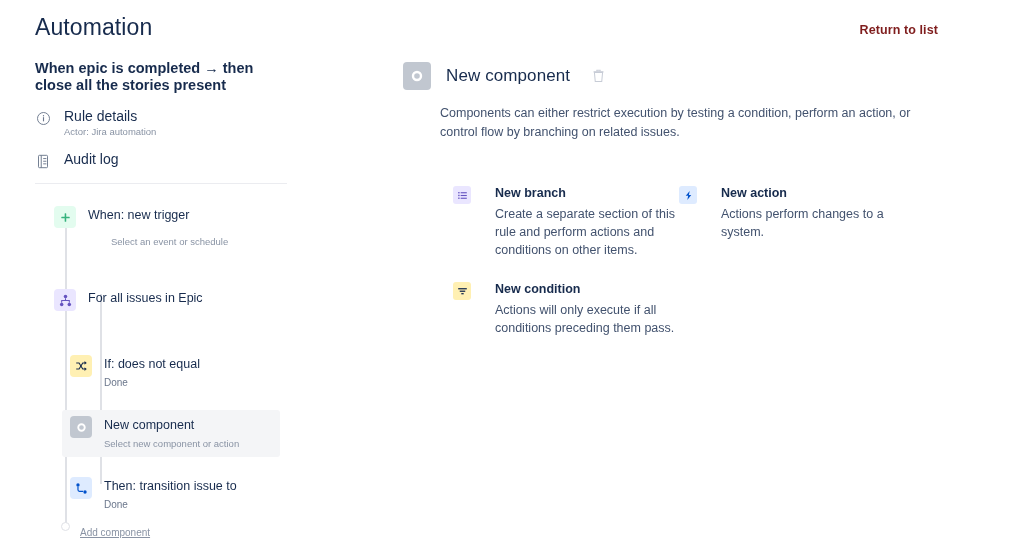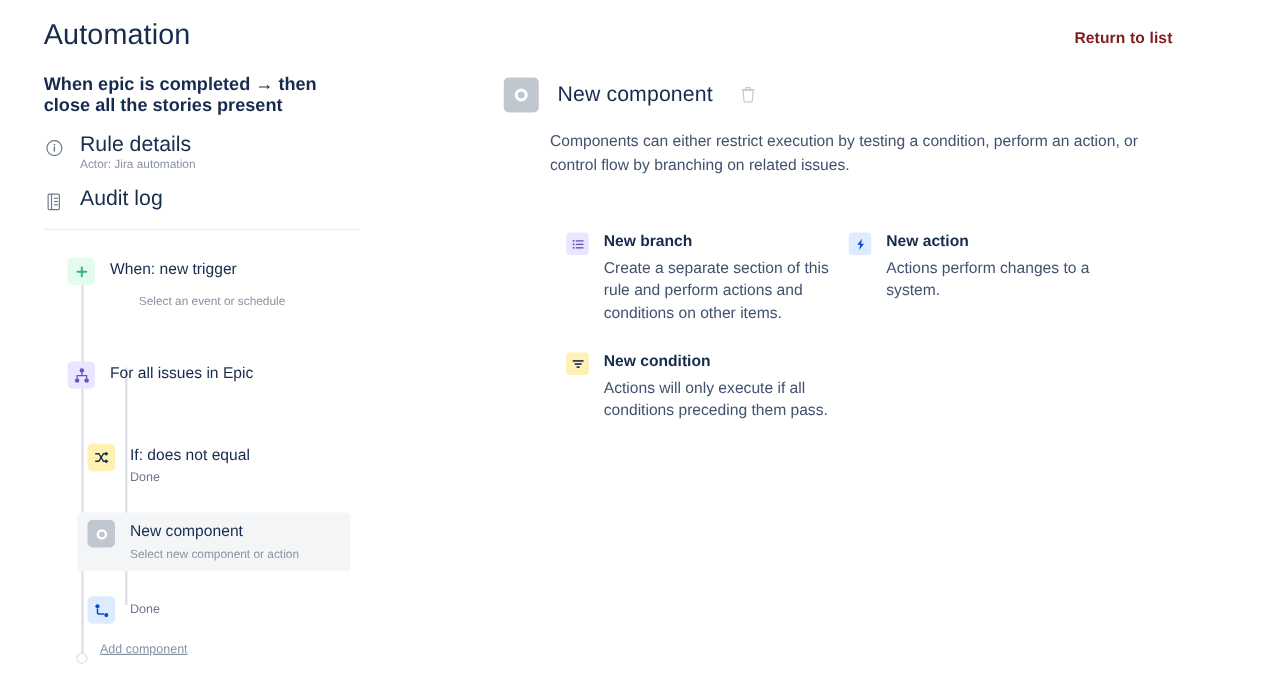--- a/index.html
+++ b/index.html
@@ -36,21 +36,21 @@
 
   .meta-row {
     display: flex; align-items: flex-start; gap: 13px;
     margin-bottom: 9px; cursor: pointer;
   }
   .meta-ico {
     width: 16px; height: 16px; flex: 0 0 16px; margin-top: 2px;
     display: flex; align-items: center; justify-content: center;
   }
   .meta-text { display: flex; flex-direction: column; }
-  .meta-label { font-size: 17px; color: #172b4d; line-height: 16px; }
+  .meta-label { font-size: 14px; color: #172b4d; line-height: 16px; }
   .meta-sub { font-size: 9.5px; color: #8993a4; line-height: 14px; margin-top: 1px; }
 
   .divider {
     margin: 14px 0 0 0; height: 1px; width: 252px;
     background: #ebecf0;
   }
 
   
   .tree { position: relative; margin-top: 0; padding-top: 16px; }
   .spine {
@@ -113,21 +113,21 @@
   .panel-desc {
     margin-top: 14px; margin-left: 37px; width: 490px;
     font-size: 12.5px; line-height: 19px; color: #42526e;
   }
 
   .options {
     margin-top: 43px; margin-left: 50px;
     display: grid; grid-template-columns: 226px 226px;
     column-gap: 0px; row-gap: 22px; align-items: start;
   }
-  .option { display: flex; gap: 12px; cursor: pointer; }
+  .option { display: flex; gap: 24px; cursor: pointer; }
   .opt-ico {
     width: 18px; height: 18px; flex: 0 0 18px; border-radius: 3px;
     display: flex; align-items: center; justify-content: center; margin-top: 1px;
   }
   .opt-body { display: flex; flex-direction: column; }
   .opt-title { font-size: 12.5px; font-weight: 700; color: #172b4d; line-height: 16px; }
   .opt-desc { font-size: 12.5px; color: #42526e; line-height: 18px; margin-top: 4px; width: 182px; }
 
   svg { display: block; }
 </style>
@@ -235,20 +235,21 @@
 
       <div class="node indent" style="margin-top:14px;">
         <span class="node-ico ic-blue">
           <svg width="13" height="13" viewBox="0 0 14 14">
             <circle cx="3.2" cy="3.2" r="1.8" fill="#0052cc"></circle>
             <circle cx="10.8" cy="10.8" r="1.8" fill="#0052cc"></circle>
             <path d="M3.2 5.2 V8.4 A1.6 1.6 0 0 0 4.8 10 H8.8" fill="none" stroke="#0052cc" stroke-width="1.3"></path>
           </svg>
         </span>
         <span class="node-body">
+          <span class="node-label">Then: transition issue to</span>
           <span class="node-sub dark">Done</span>
         </span>
       </div>
 
       <div class="add-component">Add component</div>
     </div>
   </div>
 
   <div class="right">
 

